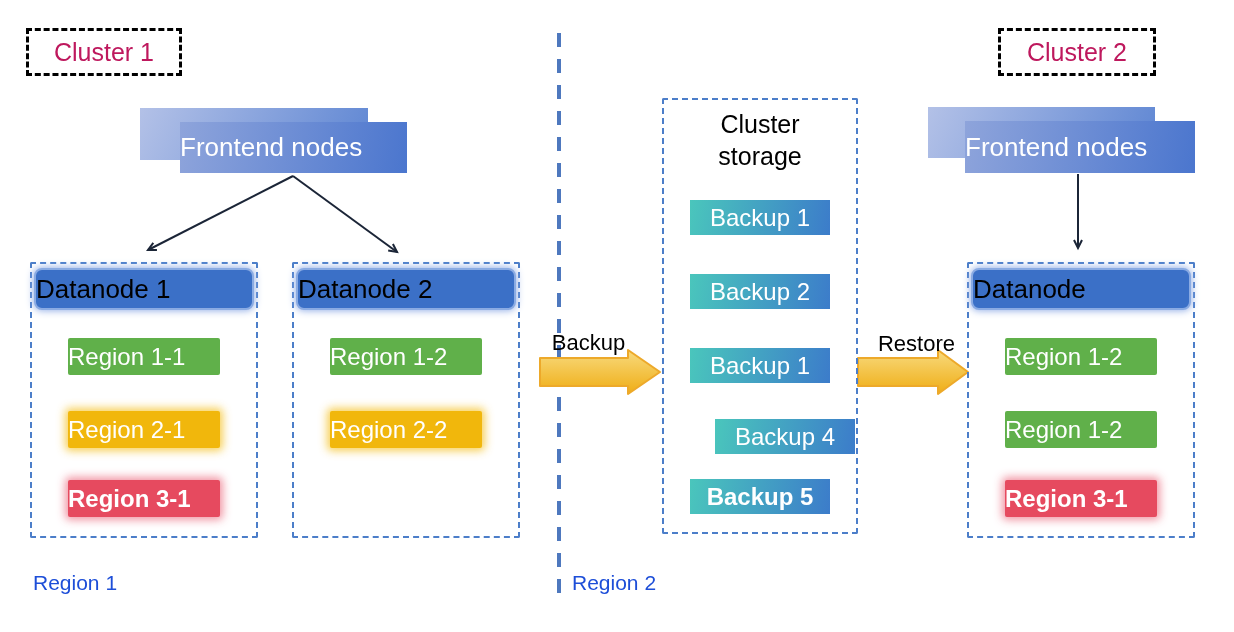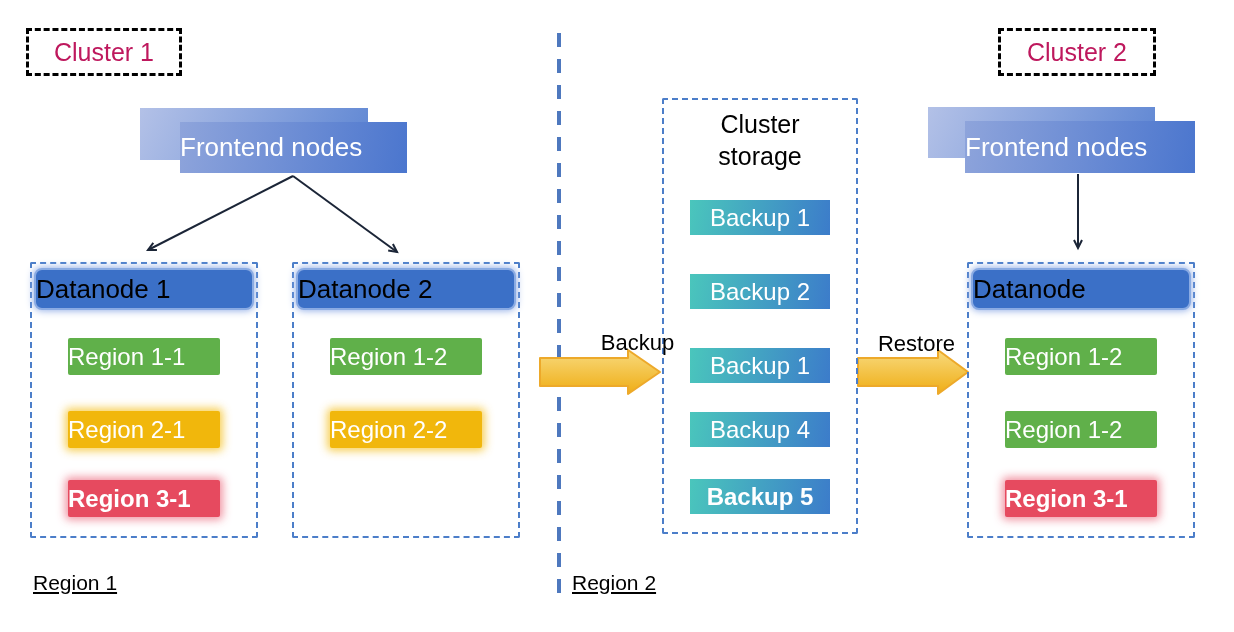--- a/index.html
+++ b/index.html
@@ -117,38 +117,37 @@
     height: 35px;
     line-height: 35px;
     text-align: center;
     color: #ffffff;
     font-size: 24px;
     background: linear-gradient(100deg, #4ac6bc 0%, #3c7cca 100%);
   }
   .b0 { top: 100px; }
   .b1 { top: 174px; }
   .b2 { top: 248px; }
-  .b3 { top: 312px; }
+  .b3 { top: 319px; margin-left: 25px; }
   .b4 { top: 379px; font-weight: bold; }
 
   .arrow-label {
     position: absolute;
     width: 95px;
     text-align: center;
     font-size: 22px;
     color: #000000;
   }
-  .backup-lbl  { left: 590px; top: 330px; }
+  .backup-lbl  { left: 541px; top: 330px; }
   .restore-lbl { left: 869px; top: 331px; }
 
   .footer-label {
     position: absolute;
     font-size: 21px;
-    color: #000000;
-    text-decoration: underline;
+    color: #1d4ed8;
   }
   .fl1 { left: 33px; top: 571px; }
   .fl2 { left: 572px; top: 571px; }
 </style>
 </head>
 <body>
 
 <div class="canvas">
 
   <svg class="overlay" viewBox="0 0 1234 632" xmlns="http://www.w3.org/2000/svg">

